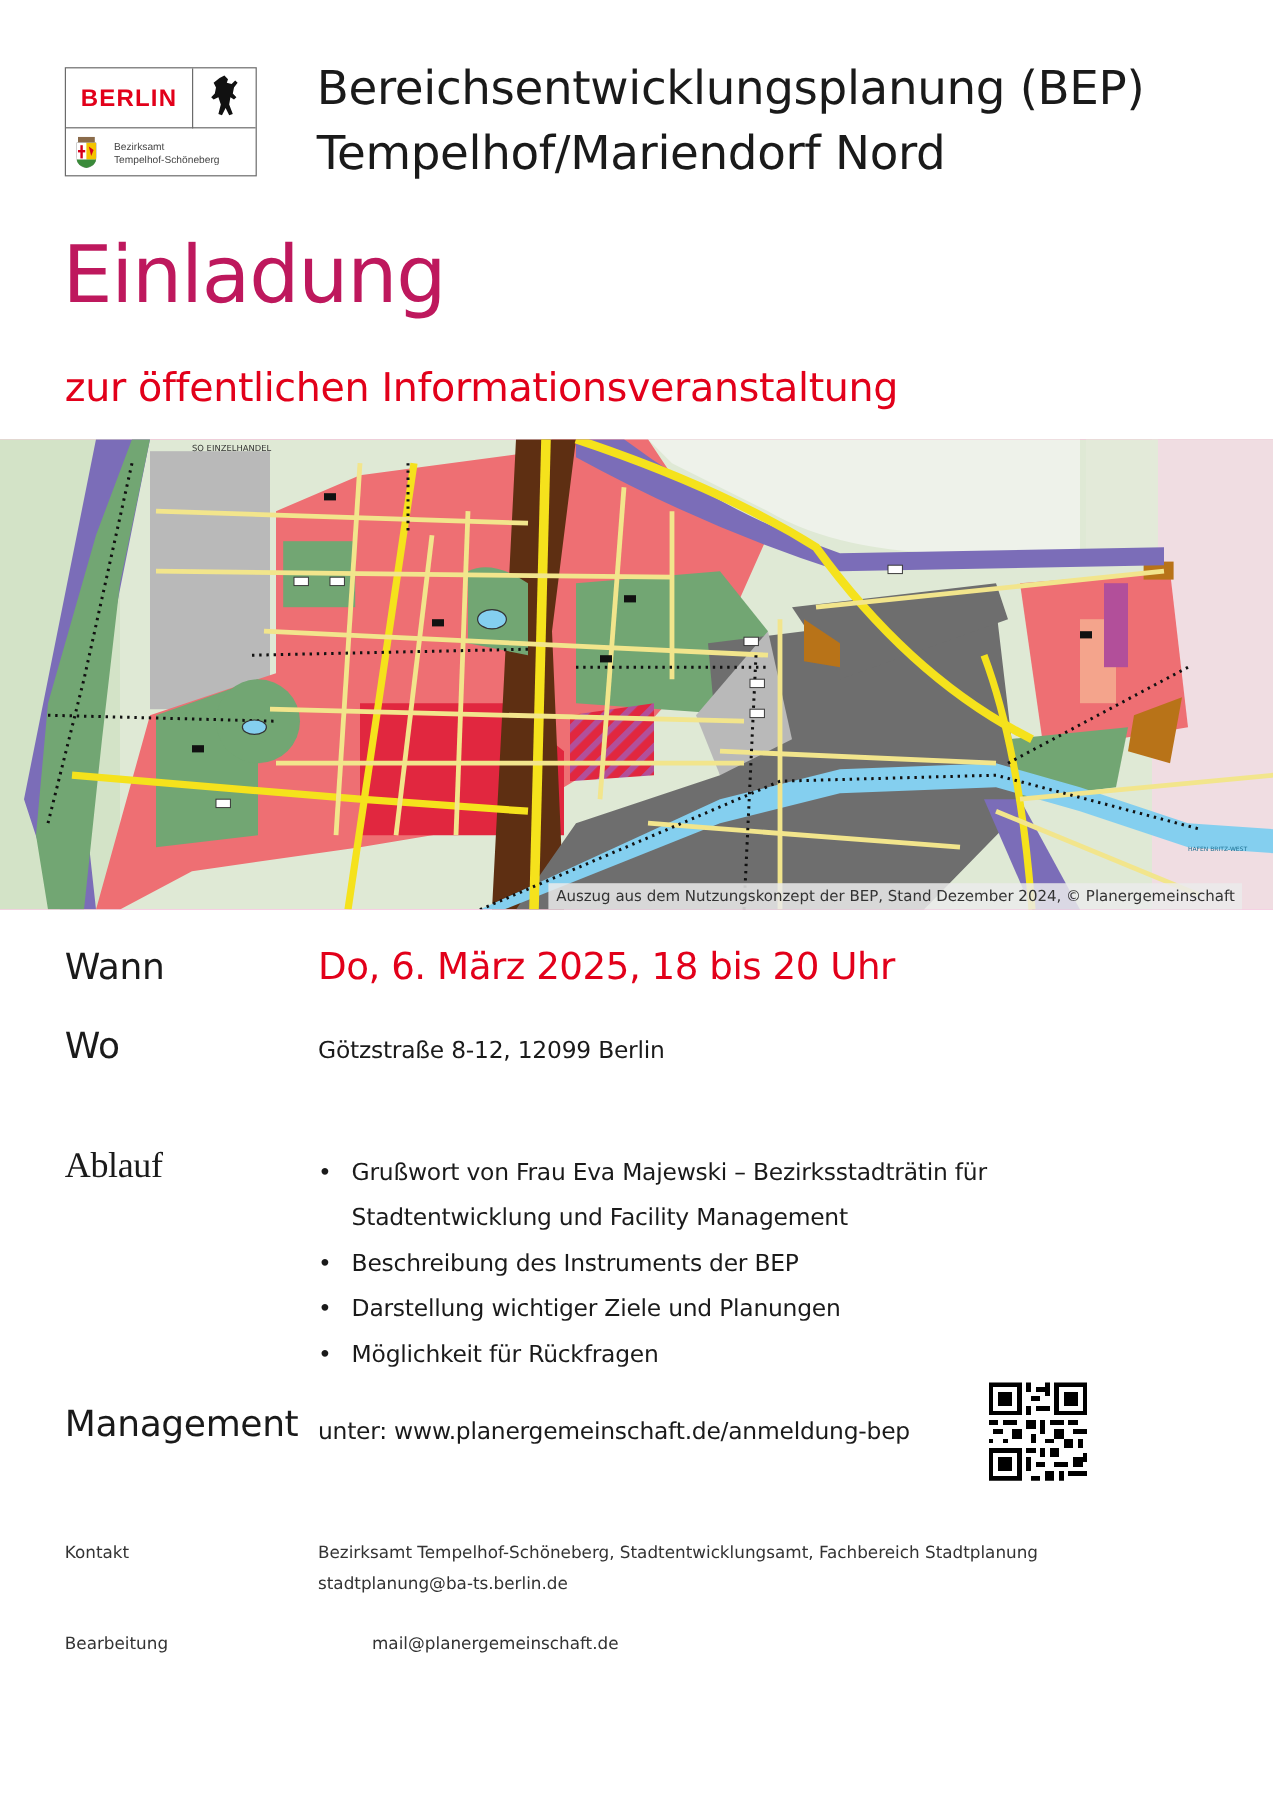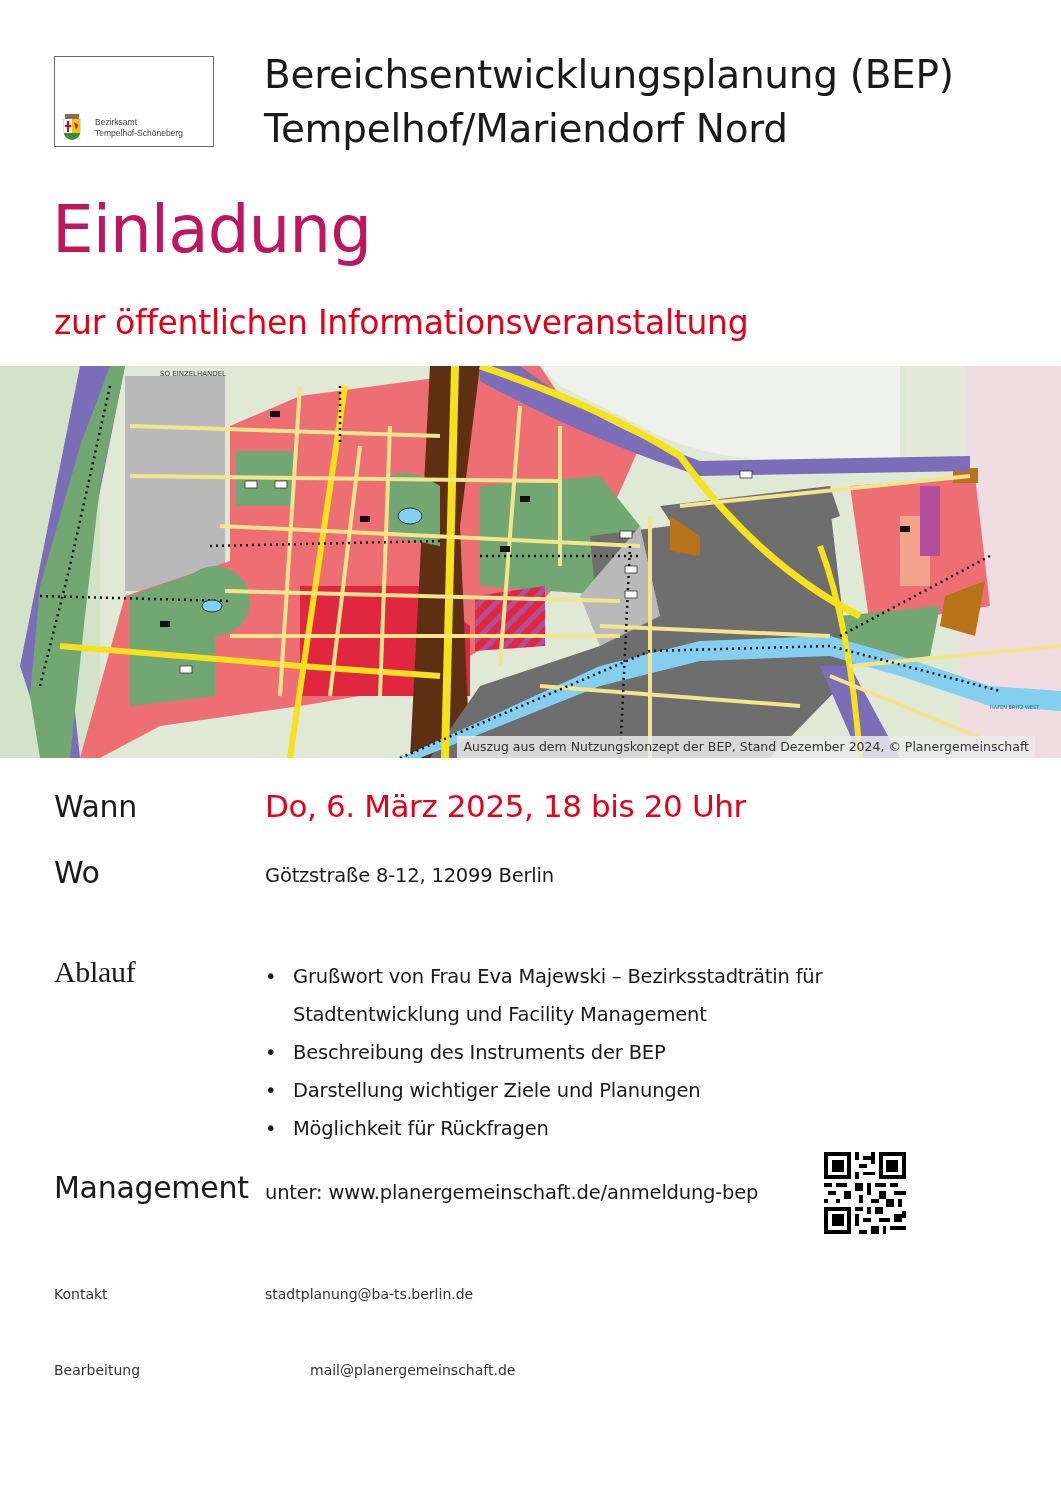--- a/index.html
+++ b/index.html
@@ -64,20 +64,26 @@
 
   .small-label { position: absolute; left: 54px; font-size: 14px; color: #333; }
   .small-value { position: absolute; left: 265px; font-size: 14px; line-height: 26px; color: #333; }
   .brand-red { color: #e2001a; }
   .brand-dark { color: #1a1a1a; font-weight: bold; }
 </style>
 </head>
 <body>
 
 <div class="logo">
+  <div class="logo-top">
+    <div class="logo-berlin">BERLIN</div>
+    <svg class="logo-bear" viewBox="0 0 48 42">
+      <path d="M20 4 l4 -2 l3 3 l-1 3 l4 1 l3 -3 l2 2 l-3 4 l-1 5 l3 3 l-2 2 l-3 -2 l-1 6 l3 8 l-3 1 l-3 -6 l-3 6 l-3 -1 l2 -8 l-2 -6 l-4 2 l-2 -2 l3 -3 l1 -5 l-2 -4 z" fill="#111"></path>
+    </svg>
+  </div>
   <div class="logo-bottom">
     <svg class="logo-crest" viewBox="0 0 18 26">
       <rect x="2" y="0" width="14" height="5" fill="#8a6b4a"></rect>
       <path d="M1 5 h16 v12 q0 7 -8 9 q-8 -2 -8 -9 z" fill="#fff" stroke="#888" stroke-width="0.6"></path>
       <rect x="1" y="5" width="8" height="14" fill="#fff"></rect>
       <rect x="4" y="7" width="2" height="11" fill="#d6001c"></rect>
       <rect x="2" y="11" width="6" height="2" fill="#d6001c"></rect>
       <rect x="9" y="5" width="8" height="14" fill="#f4c400"></rect>
       <path d="M11 8 l4 3 l-2 5 z" fill="#d6001c"></path>
       <path d="M1 19 h16 q0 5 -8 7 q-8 -2 -8 -7 z" fill="#3a8a3a"></path>
@@ -291,19 +297,20 @@
       <rect x="12" y="19" width="2" height="2"></rect>
     <rect x="15" y="19" width="1" height="2"></rect>
       <rect x="17" y="19" width="4" height="1"></rect>
       <rect x="9" y="20" width="2" height="1"></rect>
     <rect x="20" y="15" width="1" height="2"></rect>
   </g>
 </svg>
 
 <div class="small-label" style="top:1286px;">Kontakt</div>
 <div class="small-value" style="top:1281px;">
+  <div>Bezirksamt Tempelhof-Schöneberg, Stadtentwicklungsamt, Fachbereich Stadtplanung</div>
   <a style="color:#333;text-decoration:none;">stadtplanung@ba-ts.berlin.de</a>
 </div>
 
 <div class="small-label" style="top:1362px;">Bearbeitung</div>
 <div class="small-value" style="top:1357px;">
   <a style="color:#333;text-decoration:none;margin-left:45px;">mail@planergemeinschaft.de</a>
 </div>
 
 </body></html>

